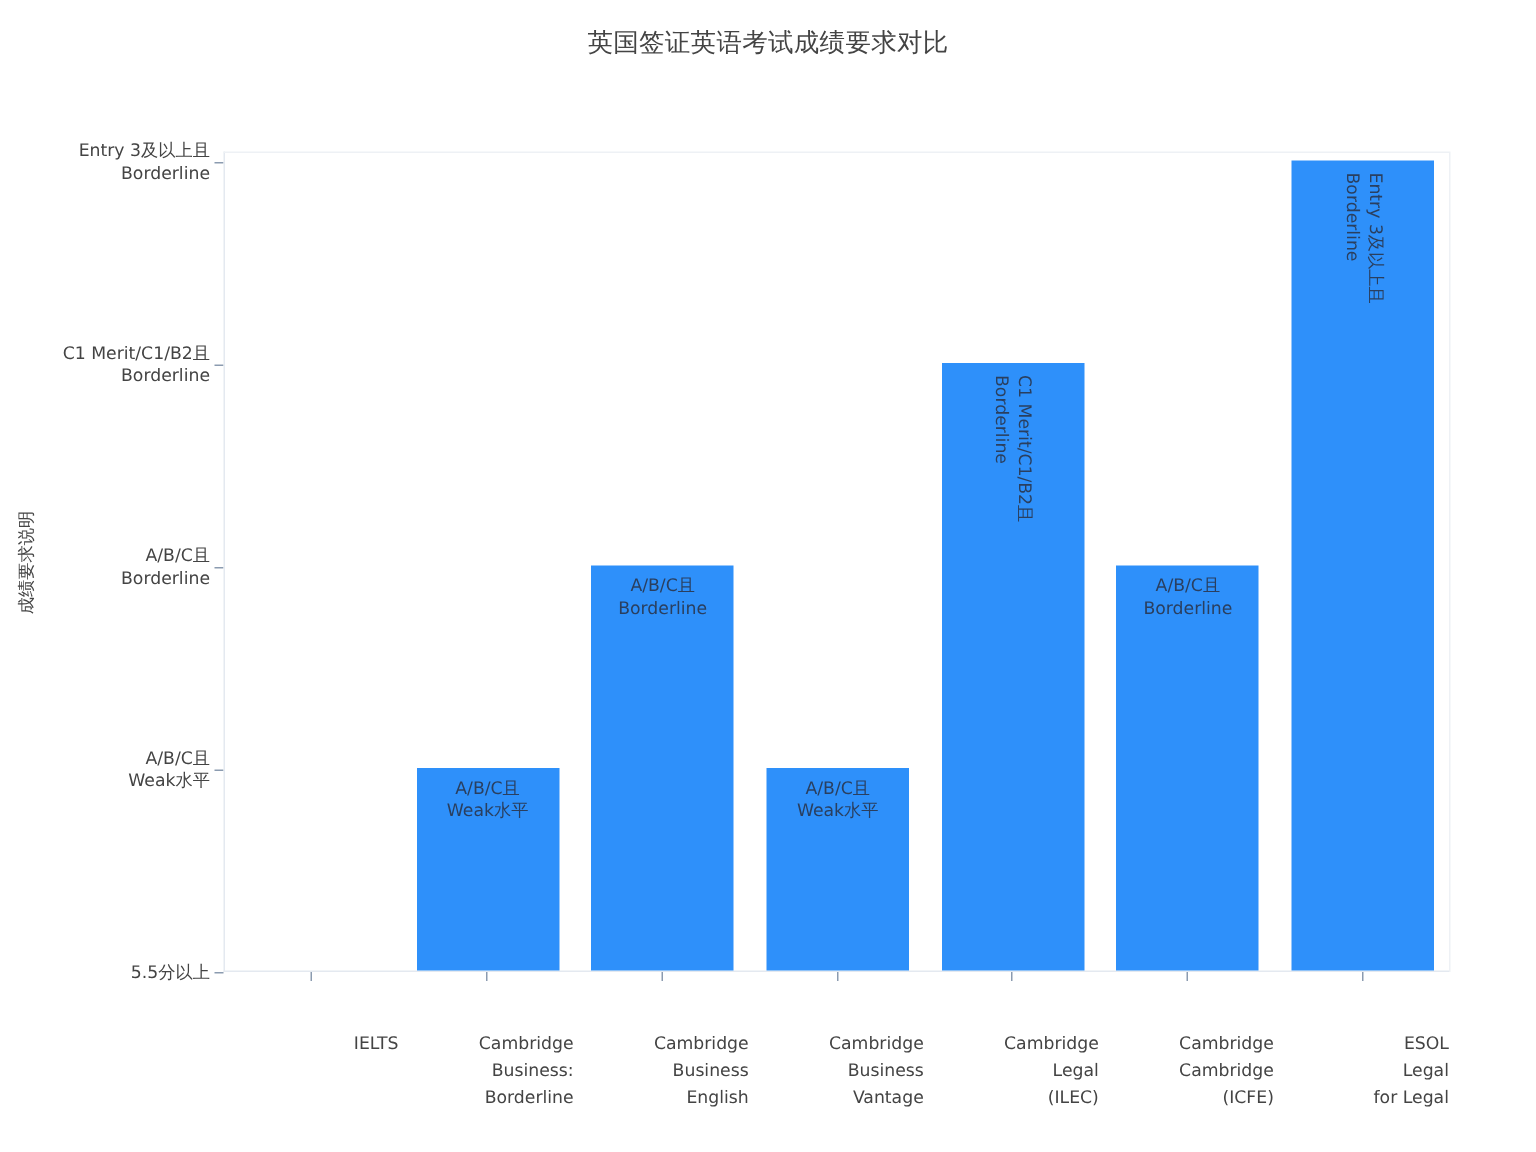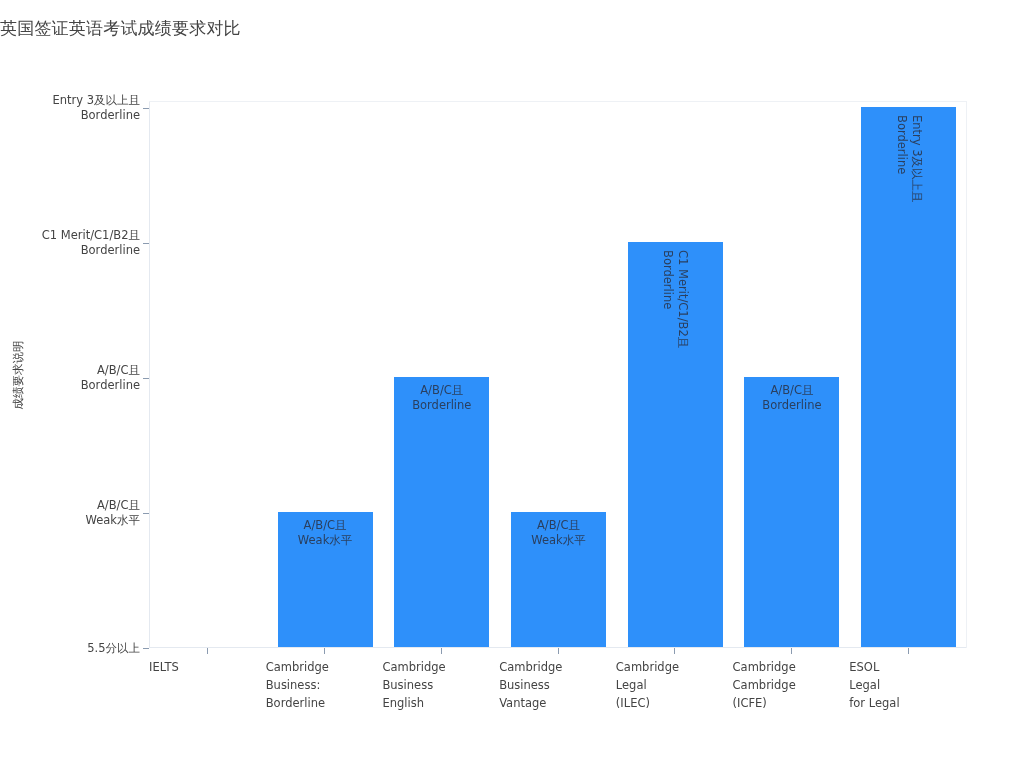--- a/index.html
+++ b/index.html
@@ -20,21 +20,21 @@
     width: 1024px;
     height: 768px;
   }
 
   
   #chart-title {
     position: absolute;
     top: 17px;
     left: 0;
     width: 1024px;
-    text-align: left;
+    text-align: center;
     font-size: 17px;
     color: #444444;
     letter-spacing: 0.2px;
     white-space: pre;
   }
 
   
   #plot-area {
     position: absolute;
     left: 149px;
@@ -122,22 +122,22 @@
     position: absolute;
     left: 18px;
     top: 101px;
     width: 0;
     height: 547px;
   }
 
   
   .xtick-label {
     position: absolute;
-    top: 658px;
-    text-align: left;
+    top: 686px;
+    text-align: right;
     font-size: 11.5px;
     line-height: 18px;
     color: #444444;
     white-space: pre;
   }
   .xtick-mark {
     position: absolute;
     top: 648px;
     width: 0;
     height: 6px;

